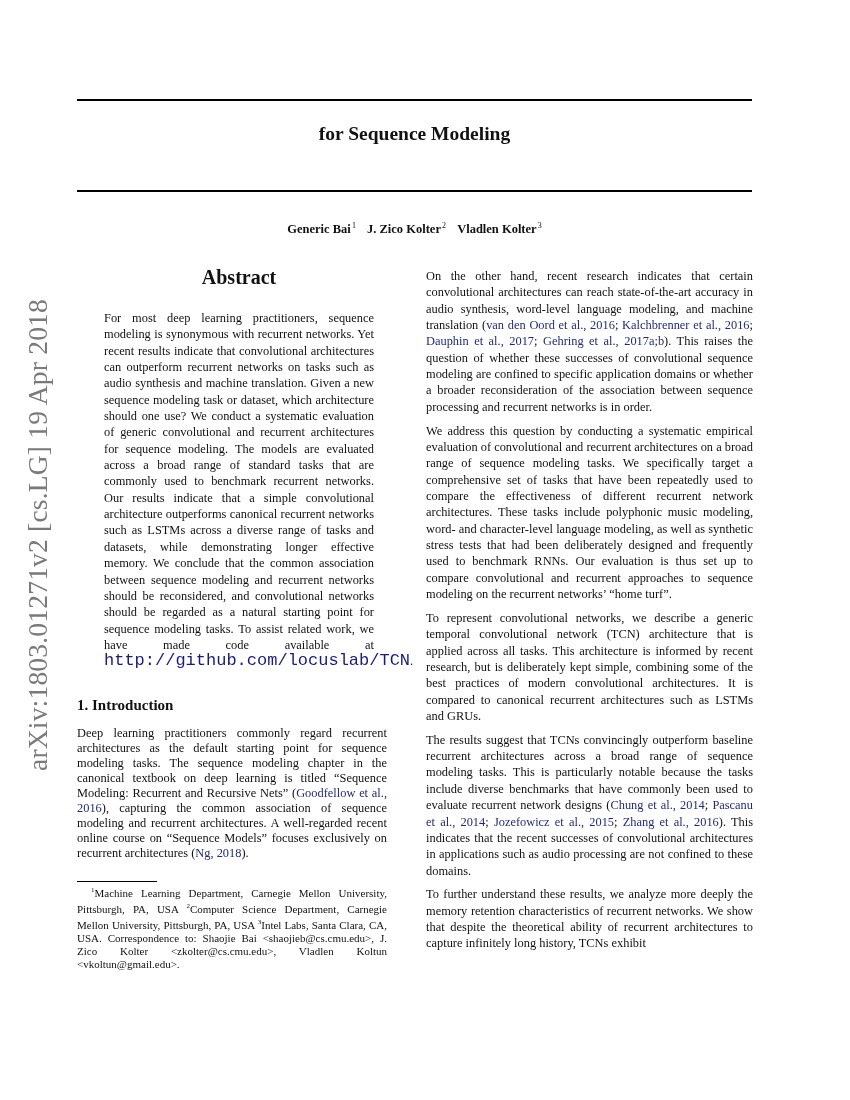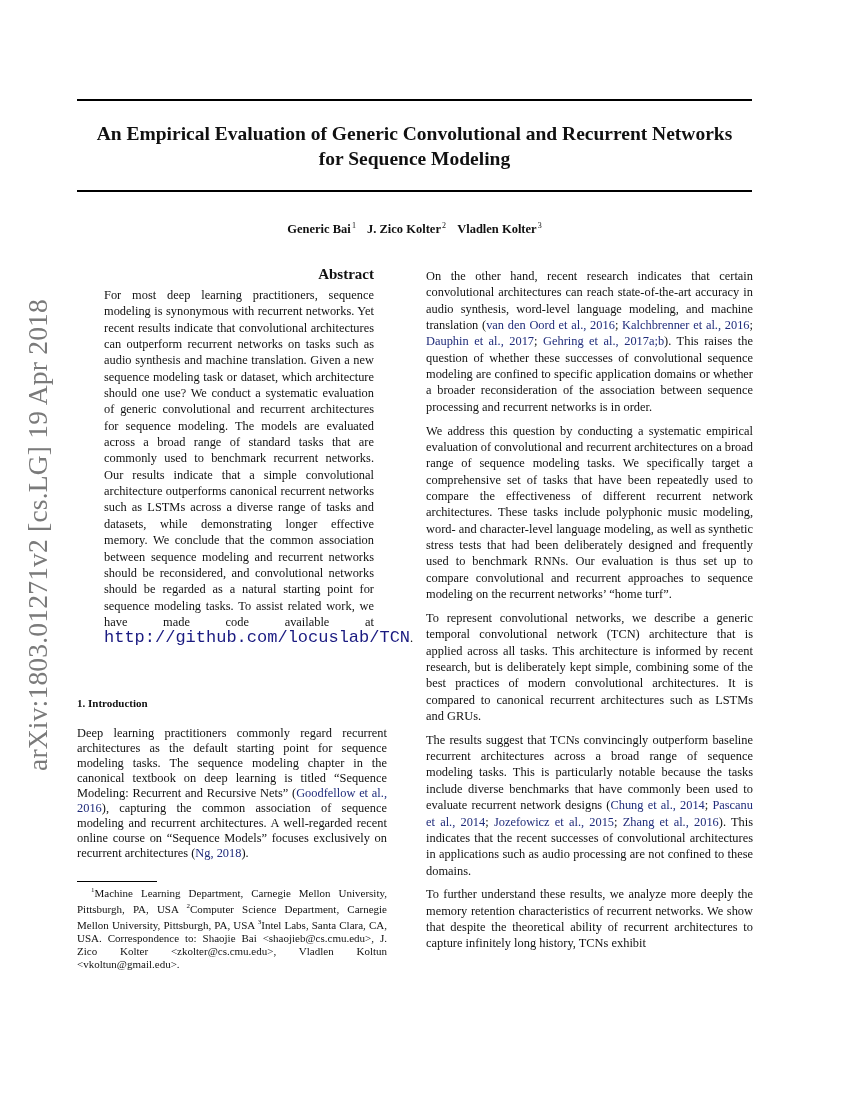--- a/index.html
+++ b/index.html
@@ -13,41 +13,40 @@
   .authors { position: absolute; left: 77px; width: 675px; top: 221px; text-align: center;
              font-weight: bold; font-size: 12.5px; }
   .authors .author { margin: 0 4px; }
   .authors sup { font-weight: normal; font-size: 8px; }
   .sidebar { position: absolute; left: 38px; top: 535px; transform: translate(-50%, -50%) rotate(-90deg);
              white-space: nowrap; font-size: 27.5px; color: #7a7a7a; letter-spacing: 0.2px;
              font-family: "Liberation Serif", "DejaVu Serif", serif; }
   .col { position: absolute; font-size: 12.4px; line-height: 16.35px; text-align: justify; }
   .col-right { left: 426px; width: 327px; top: 268px; font-family: Liberation Serif, serif; }
   .abstract { position: absolute; left: 104px; width: 270px; top: 266px; }
-  .abstract-heading { text-align: right; font-weight: bold; font-size: 15px; margin-bottom: 4px; }
+  .abstract-heading { text-align: center; font-weight: bold; font-size: 20px; margin-bottom: 21px; }
   .abstract-body { font-size: 12.4px; line-height: 16.35px; text-align: justify; hyphens: auto; }
   .mono { font-family: "Liberation Mono", "DejaVu Sans Mono", monospace; font-size: 17px; color: #1a1a80; }
   .cite { color: #1f2b7a; }
-  .section-heading { position: absolute; left: 77px; top: 697px; font-weight: bold; font-size: 11px; font-family: Liberation Serif, serif; }
+  .section-heading { position: absolute; left: 77px; top: 697px; font-weight: bold; font-size: 15px; font-family: Liberation Serif, serif; }
   .intro { position: absolute; left: 77px; width: 310px; top: 726px; font-size: 12.4px; line-height: 15px; text-align: justify; }
   .fn-rule { position: absolute; left: 77px; top: 881px; width: 80px; height: 1px; background: #000; }
   .footnote { position: absolute; left: 77px; width: 310px; top: 884px; font-size: 11px; line-height: 13.2px; text-align: justify; }
   .footnote sup { font-size: 7px; }
   .footnote .indent { display: inline-block; width: 14px; }
   p { margin: 0; }
   .col-right p { margin-bottom: 7.5px; }
 </style>
 </head>
 <body>
 
 <div class="sidebar">arXiv:1803.01271v2  [cs.LG]  19 Apr 2018</div>
 
 <div class="rule rule-top"></div>
 <div class="title">
-  <div>An Empirical Evaluation of Generic Convolutional and Recurrent Networks</div>
   <div>for Sequence Modeling</div>
 </div>
 <div class="rule rule-bottom"></div>
 
 <div class="authors">
   <span class="author"><span>Generic Bai</span> <sup>1</sup></span>
   <span class="author"><span>J. Zico Kolter</span> <sup>2</sup></span>
   <span class="author"><span>Vladlen Kolter</span> <sup>3</sup></span>
 </div>
 

